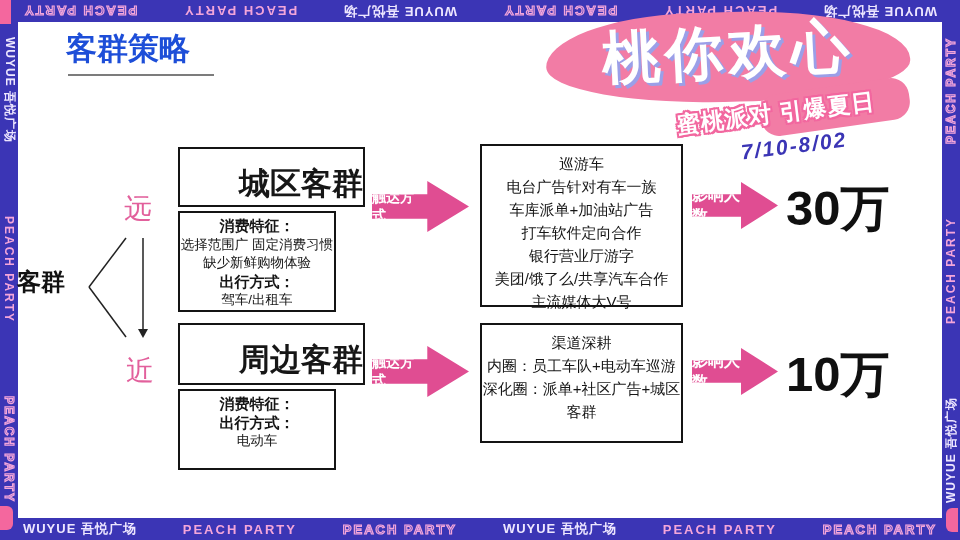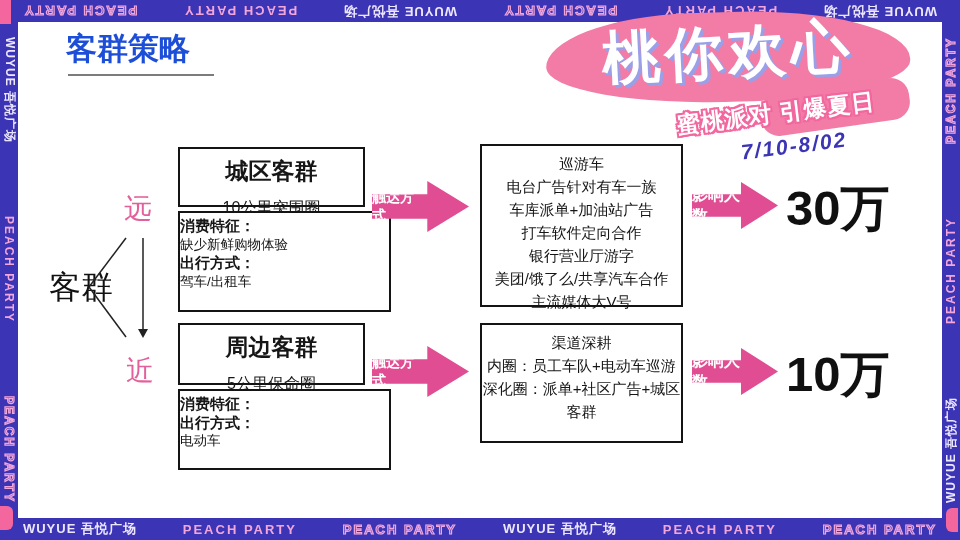--- a/index.html
+++ b/index.html
@@ -36,32 +36,32 @@
              font-size:58px;font-weight:800;color:#ffffff;letter-spacing:5px;
              transform:rotate(-3deg);text-shadow:3px 3px 0 #9B9FE8;}
   .logo-sub{position:absolute;left:646px;top:98px;width:260px;text-align:center;
             font-size:23px;font-weight:800;color:#ffffff;transform:rotate(-7deg);letter-spacing:1px;
             text-shadow:-2px -2px 0 #F2679F,2px -2px 0 #F2679F,-2px 2px 0 #F2679F,2px 2px 0 #F2679F,
                         0 2px 0 #F2679F,2px 0 0 #F2679F,0 -2px 0 #F2679F,-2px 0 0 #F2679F;}
   .logo-dates{position:absolute;left:694px;top:134px;width:200px;text-align:center;
               font-size:21px;font-weight:800;font-style:italic;color:#3B35B5;
               transform:rotate(-7deg);letter-spacing:2px;}
   
-  .cluster-label{position:absolute;left:17px;top:266px;font-size:32px;font-weight:400;color:#111;margin-left:32px;}
+  .cluster-label{position:absolute;left:17px;top:266px;font-size:24px;font-weight:700;color:#111;}
   .far-label,.near-label{position:absolute;font-size:28px;color:#E2609C;}
   .far-label{left:124px;top:190px;}
   .near-label{left:126px;top:352px;}
   .cluster-svg{position:absolute;}
   
   .kbox{position:absolute;box-sizing:border-box;border:2px solid #141414;background:#fff;
         text-align:center;left:178px;width:187px;}
-  .kbox-head{font-size:23px;font-weight:800;line-height:1.25;margin-top:8px;}
+  .kbox-head{font-size:31px;font-weight:800;line-height:1.25;margin-top:16px;text-align:right;}
   .kbox-sub{font-size:16px;margin-top:12px;}
   .tbox{position:absolute;box-sizing:border-box;border:2px solid #141414;background:#fff;
-        text-align:left;left:178px;width:213px;font-size:13.5px;line-height:18.5px;padding-top:4px;}
+        text-align:center;left:178px;width:158px;font-size:13.5px;line-height:18.5px;padding-top:4px;}
   .tline-bold{font-weight:800;font-size:15px;}
   .rbox{position:absolute;box-sizing:border-box;border:2px solid #141414;background:#fff;
         text-align:center;left:480px;width:203px;font-size:15px;line-height:23px;padding-top:6px;}
   
   .parrow{position:absolute;background:#E04D92;
           clip-path:polygon(0 26%,57% 26%,57% 0,100% 50%,57% 100%,57% 74%,0 74%);}
   .parrow-label{position:absolute;left:0;top:0;width:57%;height:100%;display:flex;
                 align-items:center;justify-content:center;color:#fff;font-weight:700;}
   .reach-1{left:372px;top:181px;width:97px;height:51px;}
   .reach-2{left:372px;top:346px;width:97px;height:51px;}
@@ -133,20 +133,21 @@
     <line x1="10" y1="2" x2="10" y2="94" stroke="#222" stroke-width="1.5"></line>
     <polygon points="5,93 15,93 10,102" fill="#222"></polygon>
   </svg>
 
   <div class="kbox" style="top:147px;height:60px;">
     <div class="kbox-head">城区客群</div>
     <div class="kbox-sub">10公里突围圈</div>
   </div>
   <div class="tbox" style="top:211px;height:101px;">
     <div class="tline-bold">消费特征：</div>
+    <div>选择范围广 固定消费习惯</div>
     <div>缺少新鲜购物体验</div>
     <div class="tline-bold">出行方式：</div>
     <div>驾车/出租车</div>
   </div>
   <div class="parrow reach-1">
     <div class="parrow-label">触达方式</div>
   </div>
   <div class="rbox" style="top:144px;height:163px;">
     <div>巡游车</div>
     <div>电台广告针对有车一族</div>

